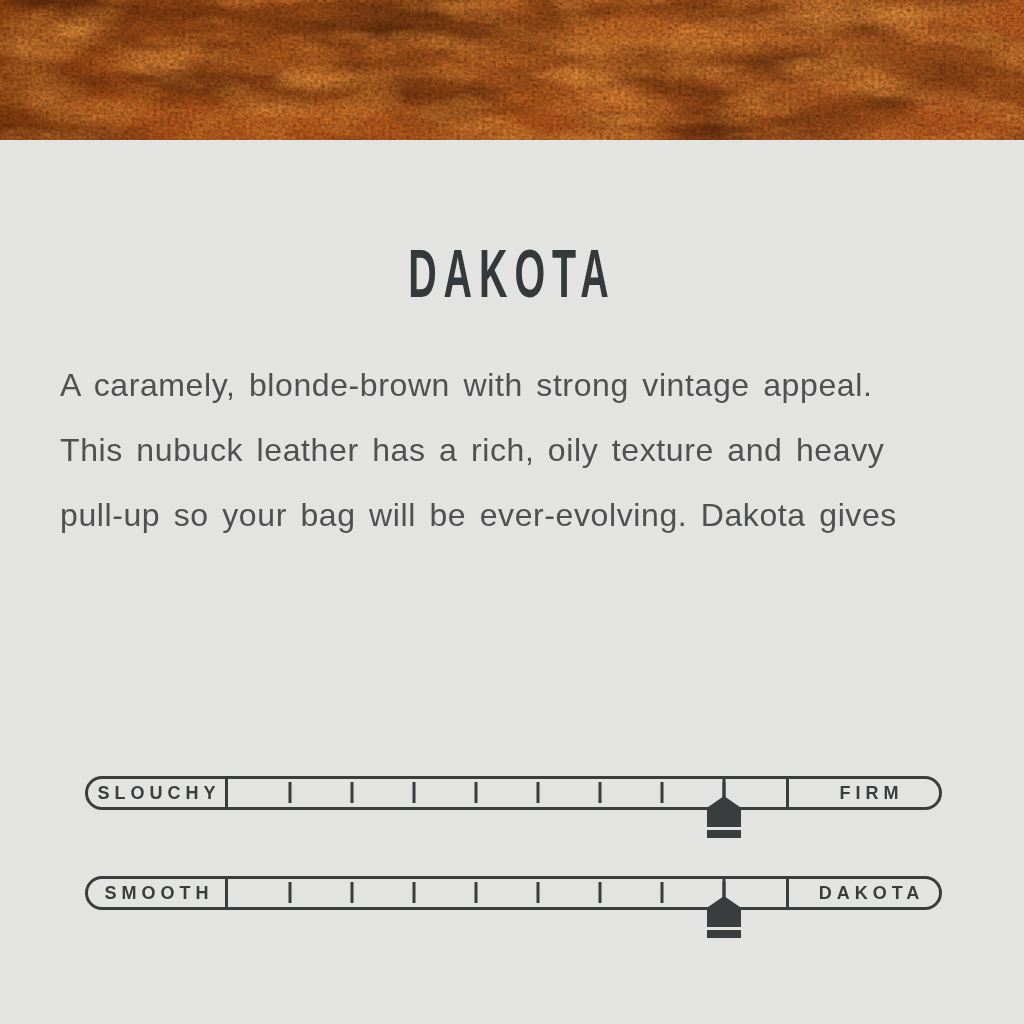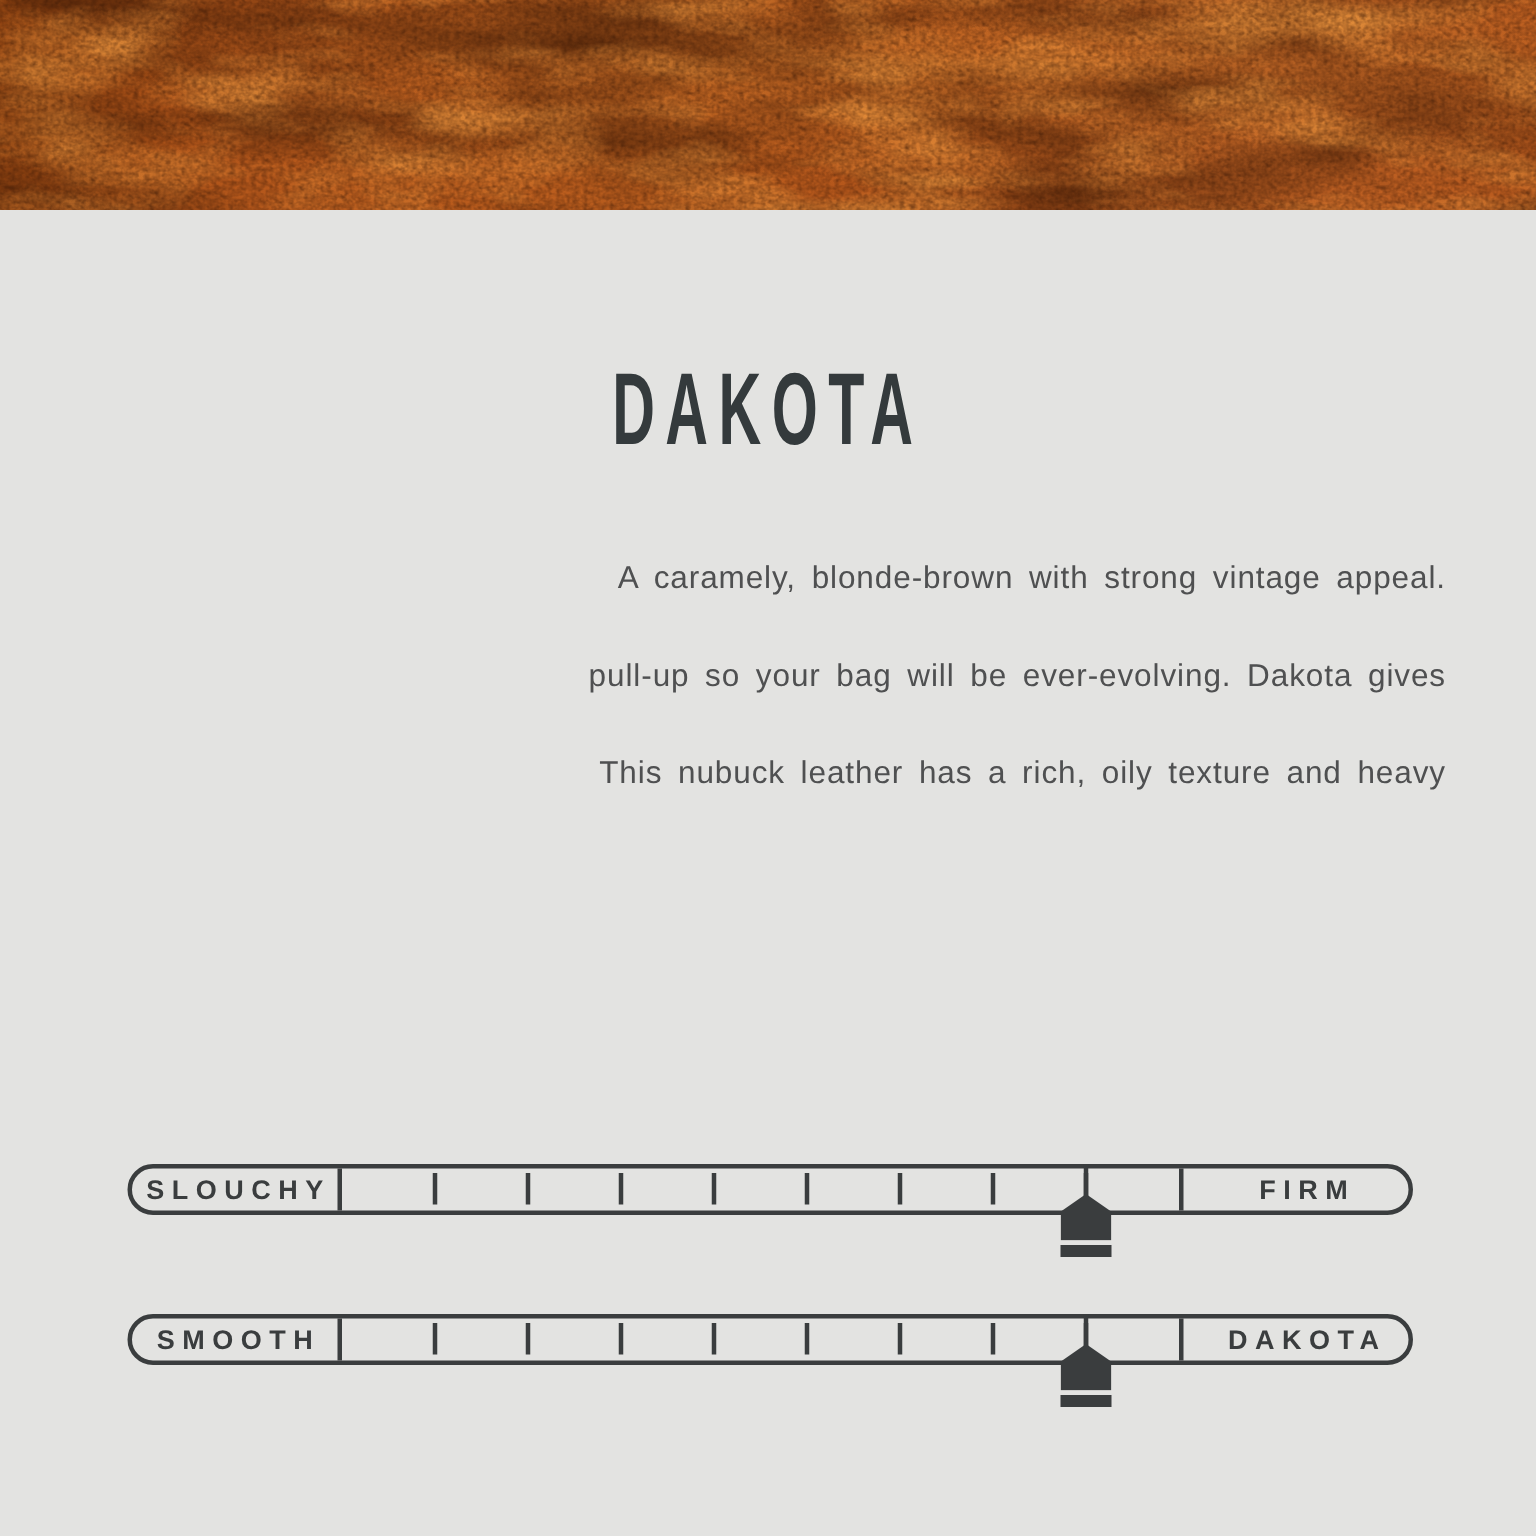--- a/index.html
+++ b/index.html
@@ -15,22 +15,22 @@
   .title{
     position:absolute;top:242px;left:0;width:1024px;height:62px;
     margin:0;text-align:center;line-height:62px;
     font-size:68px;font-weight:700;color:var(--title-ink,#343a3c);
     letter-spacing:12px;white-space:nowrap;
   }
   .title-inner{display:inline-block;transform:scaleX(0.58);transform-origin:50% 50%;}
   
   .desc{
     position:absolute;top:353px;left:60px;right:60px;
-    text-align:right;color:var(--body-ink,#4f5051);
-    font-size:21px;line-height:65px;letter-spacing:0.6px;word-spacing:4px;
+    text-align:left;color:var(--body-ink,#4f5051);
+    font-size:32px;line-height:65px;letter-spacing:0.6px;word-spacing:4px;
   }
   .desc p{margin:0;}
   
   .slider{
     position:absolute;left:85px;width:857px;height:34px;
     box-sizing:border-box;border:3px solid var(--ink,#3a3d3e);border-radius:17px;
     display:flex;background:transparent;
   }
   .slider.first{top:776px;}
   .slider.second{top:876px;}
@@ -92,22 +92,22 @@
       <rect width="1024" height="140" filter="url(#fdark)"></rect>
       <rect width="1024" height="140" filter="url(#flight)"></rect>
       <rect width="1024" height="140" filter="url(#fgrain)"></rect>
     </svg>
   </div>
 
   <h1 class="title"><span class="title-inner">DAKOTA</span></h1>
 
   <div class="desc">
     <p>A caramely, blonde-brown with strong vintage appeal.</p>
+    <p>This nubuck leather has a rich, oily texture and heavy</p>
     <p>pull-up so your bag will be ever-evolving. Dakota gives</p>
-    <p>This nubuck leather has a rich, oily texture and heavy</p>
   </div>
 
   <div class="slider first" id="slider-0">
     <div class="cell left">
       <span class="slider-label">SLOUCHY</span>
     </div>
     <div class="cell mid track">
         <div class="tick" style="left: 11.1111%;"></div>
         <div class="tick" style="left: 22.2222%;"></div>
         <div class="tick" style="left: 33.3333%;"></div>

